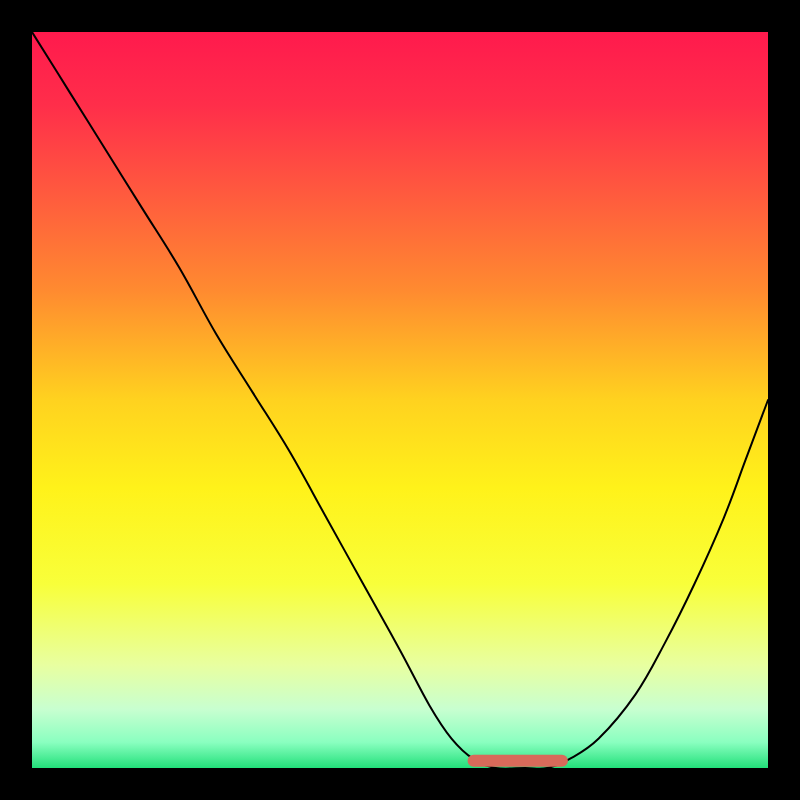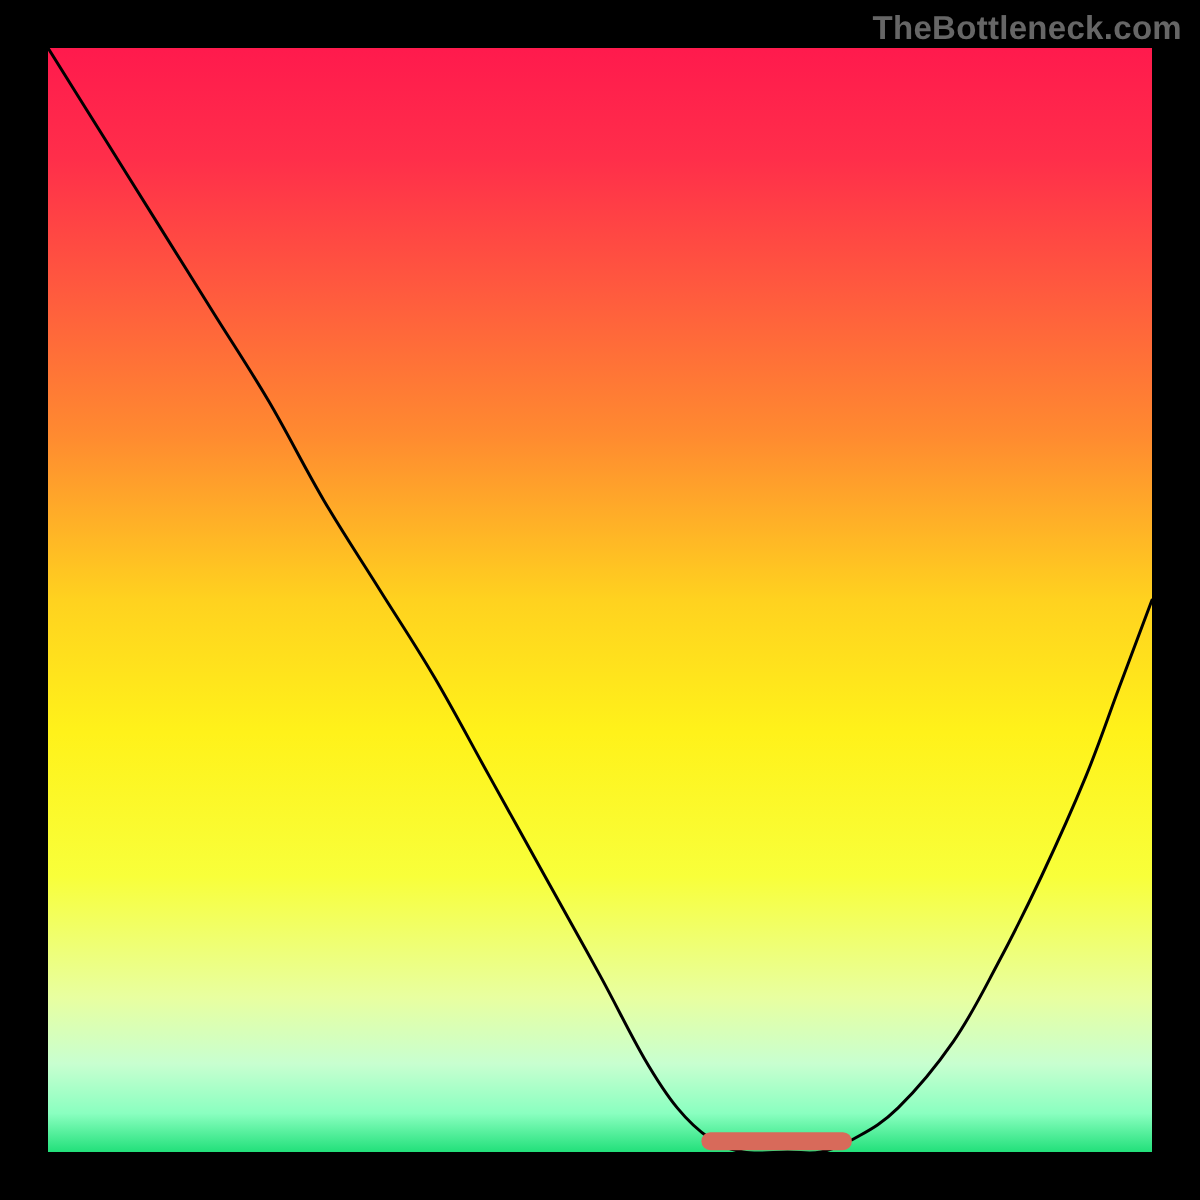--- a/index.html
+++ b/index.html
@@ -31,21 +31,20 @@
   }
   .plot {
     position: absolute;
   }
   svg { display: block; }
 </style>
 </head>
 <body>
 
 <div class="frame">
-  <div class="watermark">TheBottleneck.com</div>
 
   <div class="plot" id="plot-container" style="left: 32px; top: 32px; width: 736px; height: 736px;">
       <svg width="736" height="736" viewBox="0 0 736 736">
         <defs>
           <linearGradient id="bg-grad" x1="0" y1="0" x2="0" y2="1">
             <stop offset="0%" stop-color="#ff1a4d"></stop>
             <stop offset="10%" stop-color="#ff2e4a"></stop>
             <stop offset="22%" stop-color="#ff5a3e"></stop>
             <stop offset="35%" stop-color="#ff8a30"></stop>
             <stop offset="50%" stop-color="#ffd21f"></stop>

